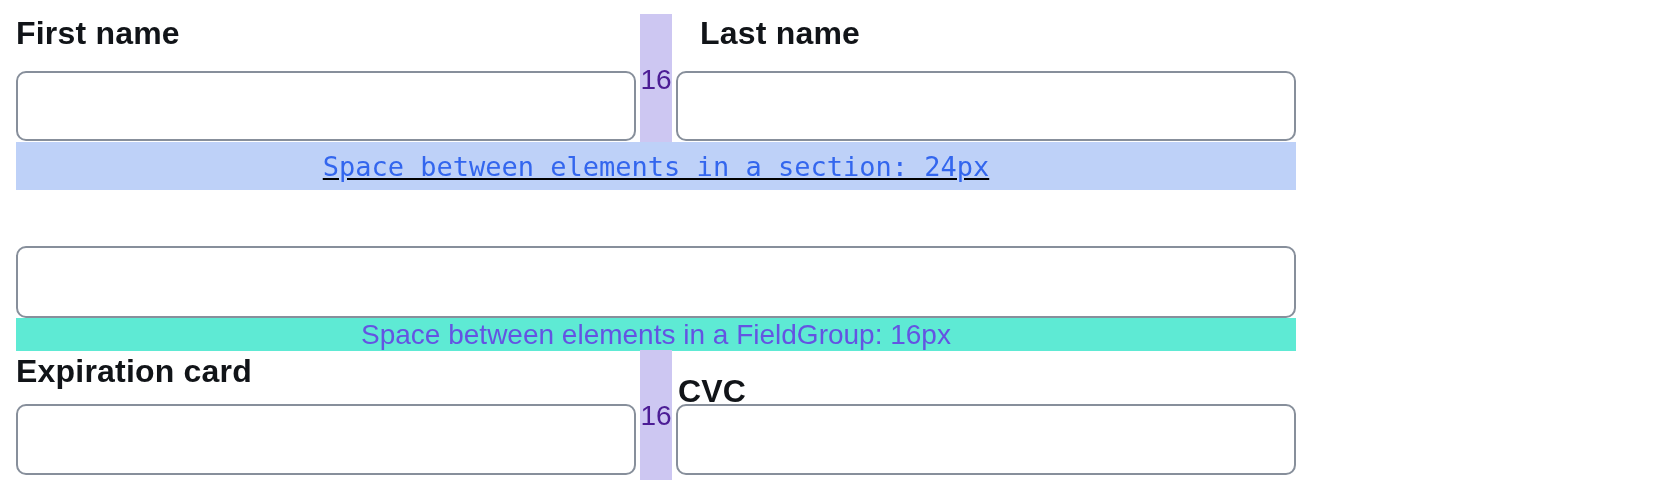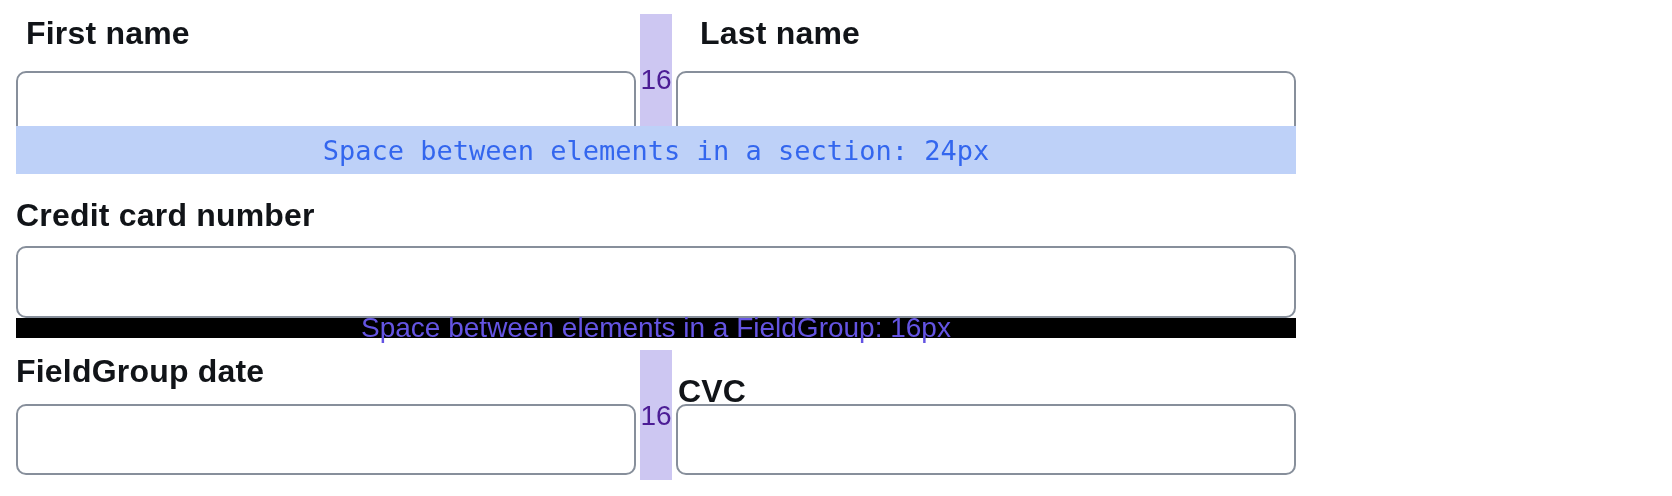--- a/index.html
+++ b/index.html
@@ -24,21 +24,21 @@
     position: absolute;
     box-sizing: border-box;
     background: #ffffff;
     border: 2px solid #878f9b;
     border-radius: 10px;
     outline: none;
     font-size: 30px;
     padding: 0 18px;
     color: #111418;
   }
-  .lbl-first { left: 16px;  top: 14px; margin-left: 10px; }
+  .lbl-first { left: 16px;  top: 14px; }
   .lbl-last  { left: 676px; top: 14px; margin-left: 24px; }
   .f-first   { left: 16px;  top: 71px;  width: 620px;  height: 70px; }
   .f-last    { left: 676px; top: 71px;  width: 620px;  height: 70px; }
 
   .vbar {
     position: absolute;
     width: 32px;
     background: #cdc7f2;
   }
   .vbar1 { left: 640px; top: 14px;  height: 128px; }
@@ -58,34 +58,35 @@
 
   .hbar {
     position: absolute;
     left: 16px;
     width: 1280px;
     display: flex;
     align-items: center;
     justify-content: center;
   }
   .section-bar {
-    top: 126px;
+    top: 142px;
     height: 48px;
     background: #bed1f8;
+    text-decoration: underline;
   }
   .section-bar span {
     font-family: "DejaVu Sans Mono", monospace;
     font-size: 27px;
     color: #3366ee;
     white-space: nowrap;
   }
   .fieldgroup-bar {
     top: 318px;
-    height: 20px;
-    background: #000000;
+    height: 33px;
+    background: #5eead4;
   }
   .fieldgroup-bar span {
     font-family: "Liberation Sans", sans-serif;
     font-size: 28px;
     color: #6454e2;
     white-space: nowrap;
   }
 
   .lbl-cc  { left: 16px;  top: 196px; }
   .f-cc    { left: 16px;  top: 246px; width: 1280px; height: 72px; }
@@ -106,28 +107,27 @@
   <input class="field f-last" type="text" aria-label="Last name" style="">
 
   <div class="vbar vbar1">
     <span class="gap-num">16</span>
   </div>
 
   <div class="hbar section-bar">
     <span>Space between elements in a section: 24px</span>
   </div>
 
-  <div class="label lbl-cc">Credit card number</div>
   <input class="field f-cc" type="text" aria-label="Credit card number" style="">
 
   <div class="hbar fieldgroup-bar">
     <span>Space between elements in a FieldGroup: 16px</span>
   </div>
 
-  <div class="label lbl-exp">FieldGroup date</div>
+  <div class="label lbl-exp">Expiration card</div>
   <div class="label lbl-cvc">CVC</div>
   <input class="field f-exp" type="text" aria-label="Expiration date" style="">
   <input class="field f-cvc" type="text" aria-label="CVC" style="">
 
   <div class="vbar vbar2">
     <span class="gap-num">16</span>
   </div>
 
 </div>
 

